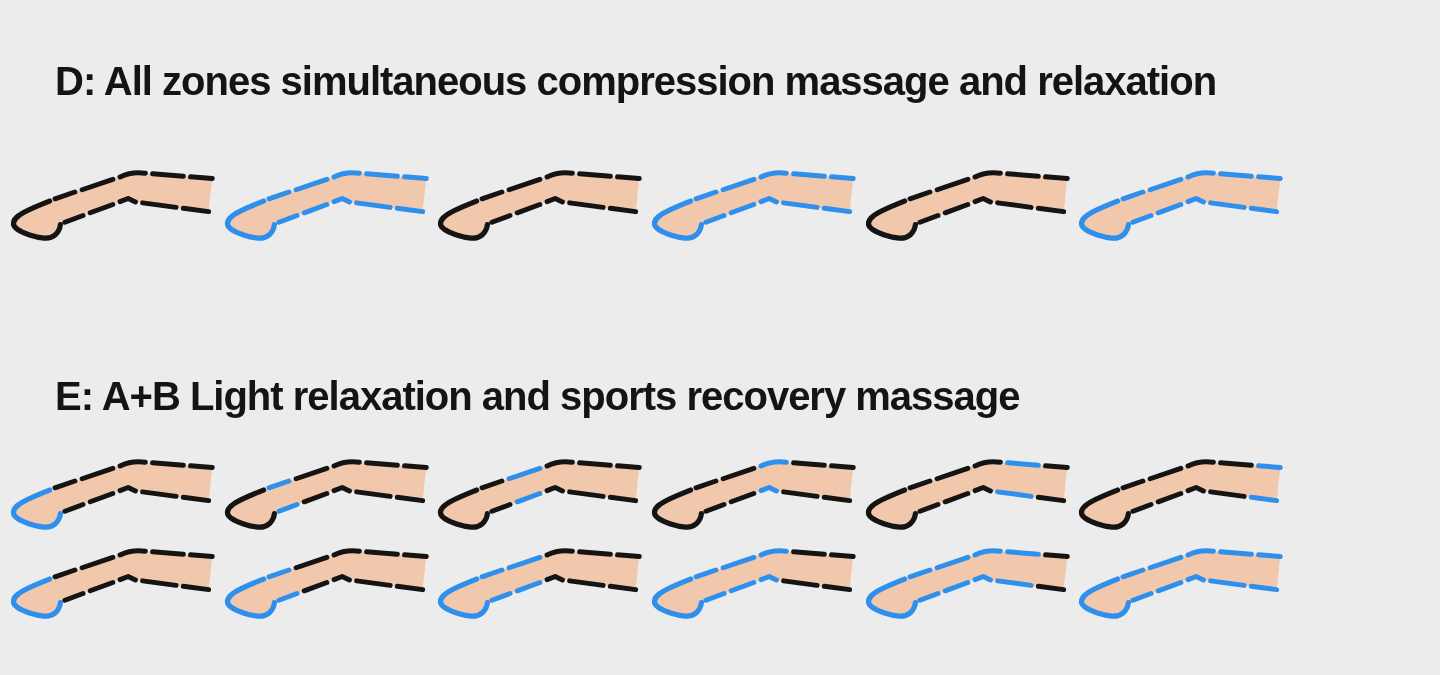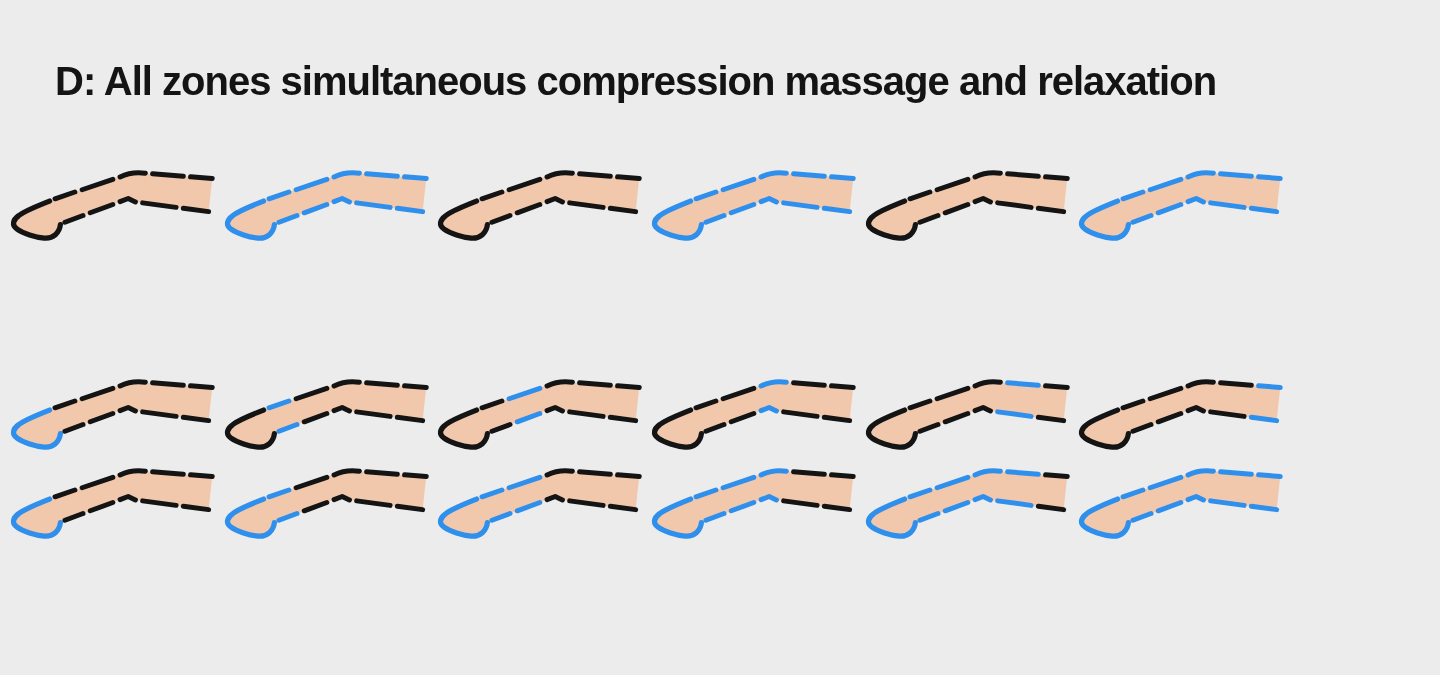--- a/index.html
+++ b/index.html
@@ -147,20 +147,21 @@
           <path d="M 124 41.7 L 133 38.2 L 141 42" fill="none" stroke="#2e8fed" stroke-width="5.5" stroke-linecap="round" stroke-linejoin="round"></path>
           <path d="M 160 10.8 L 194 13.5" fill="none" stroke="#2e8fed" stroke-width="5.5" stroke-linecap="round" stroke-linejoin="round"></path>
           <path d="M 149 43 L 186 48" fill="none" stroke="#2e8fed" stroke-width="5.5" stroke-linecap="round" stroke-linejoin="round"></path>
           <path d="M 202 14.2 L 226 16" fill="none" stroke="#2e8fed" stroke-width="5.5" stroke-linecap="round" stroke-linejoin="round"></path>
           <path d="M 194 49 L 222 52.7" fill="none" stroke="#2e8fed" stroke-width="5.5" stroke-linecap="round" stroke-linejoin="round"></path>
         </svg>
       </div>
   </section>
 
   <section id="sectionE">
+    <h2 class="section-title">E: A+B Light relaxation and sports recovery massage</h2>
     <div class="legs-row row-first">
         <svg viewBox="0 0 232 92">
           <path d="M 48 40 C 34 46 20 51 12 57 C 5 62 4 68 10 72 C 17 77 30 81 40 82 C 50 83 57 76 58 67 L 133 38 L 141 42 L 222 53 L 226 16 L 136 9 Z" fill="#f2c8ad"></path>
           <path d="M 46 41 C 34 46 20 51 12 57 C 5 62 4 68 10 72 C 17 77 30 81 40 82 C 50 83 57 76 58 67" fill="none" stroke="#2e8fed" stroke-width="5.8" stroke-linecap="round" stroke-linejoin="round"></path>
           <path d="M 52 38.5 L 74 31" fill="none" stroke="#141414" stroke-width="5.5" stroke-linecap="round" stroke-linejoin="round"></path>
           <path d="M 63 64.5 L 83 57" fill="none" stroke="#141414" stroke-width="5.5" stroke-linecap="round" stroke-linejoin="round"></path>
           <path d="M 82 28.5 L 116 17" fill="none" stroke="#141414" stroke-width="5.5" stroke-linecap="round" stroke-linejoin="round"></path>
           <path d="M 91 54 L 116 44.8" fill="none" stroke="#141414" stroke-width="5.5" stroke-linecap="round" stroke-linejoin="round"></path>
           <path d="M 124 14.3 Q 137 8 152 10.2" fill="none" stroke="#141414" stroke-width="5.5" stroke-linecap="round" stroke-linejoin="round"></path>
           <path d="M 124 41.7 L 133 38.2 L 141 42" fill="none" stroke="#141414" stroke-width="5.5" stroke-linecap="round" stroke-linejoin="round"></path>

